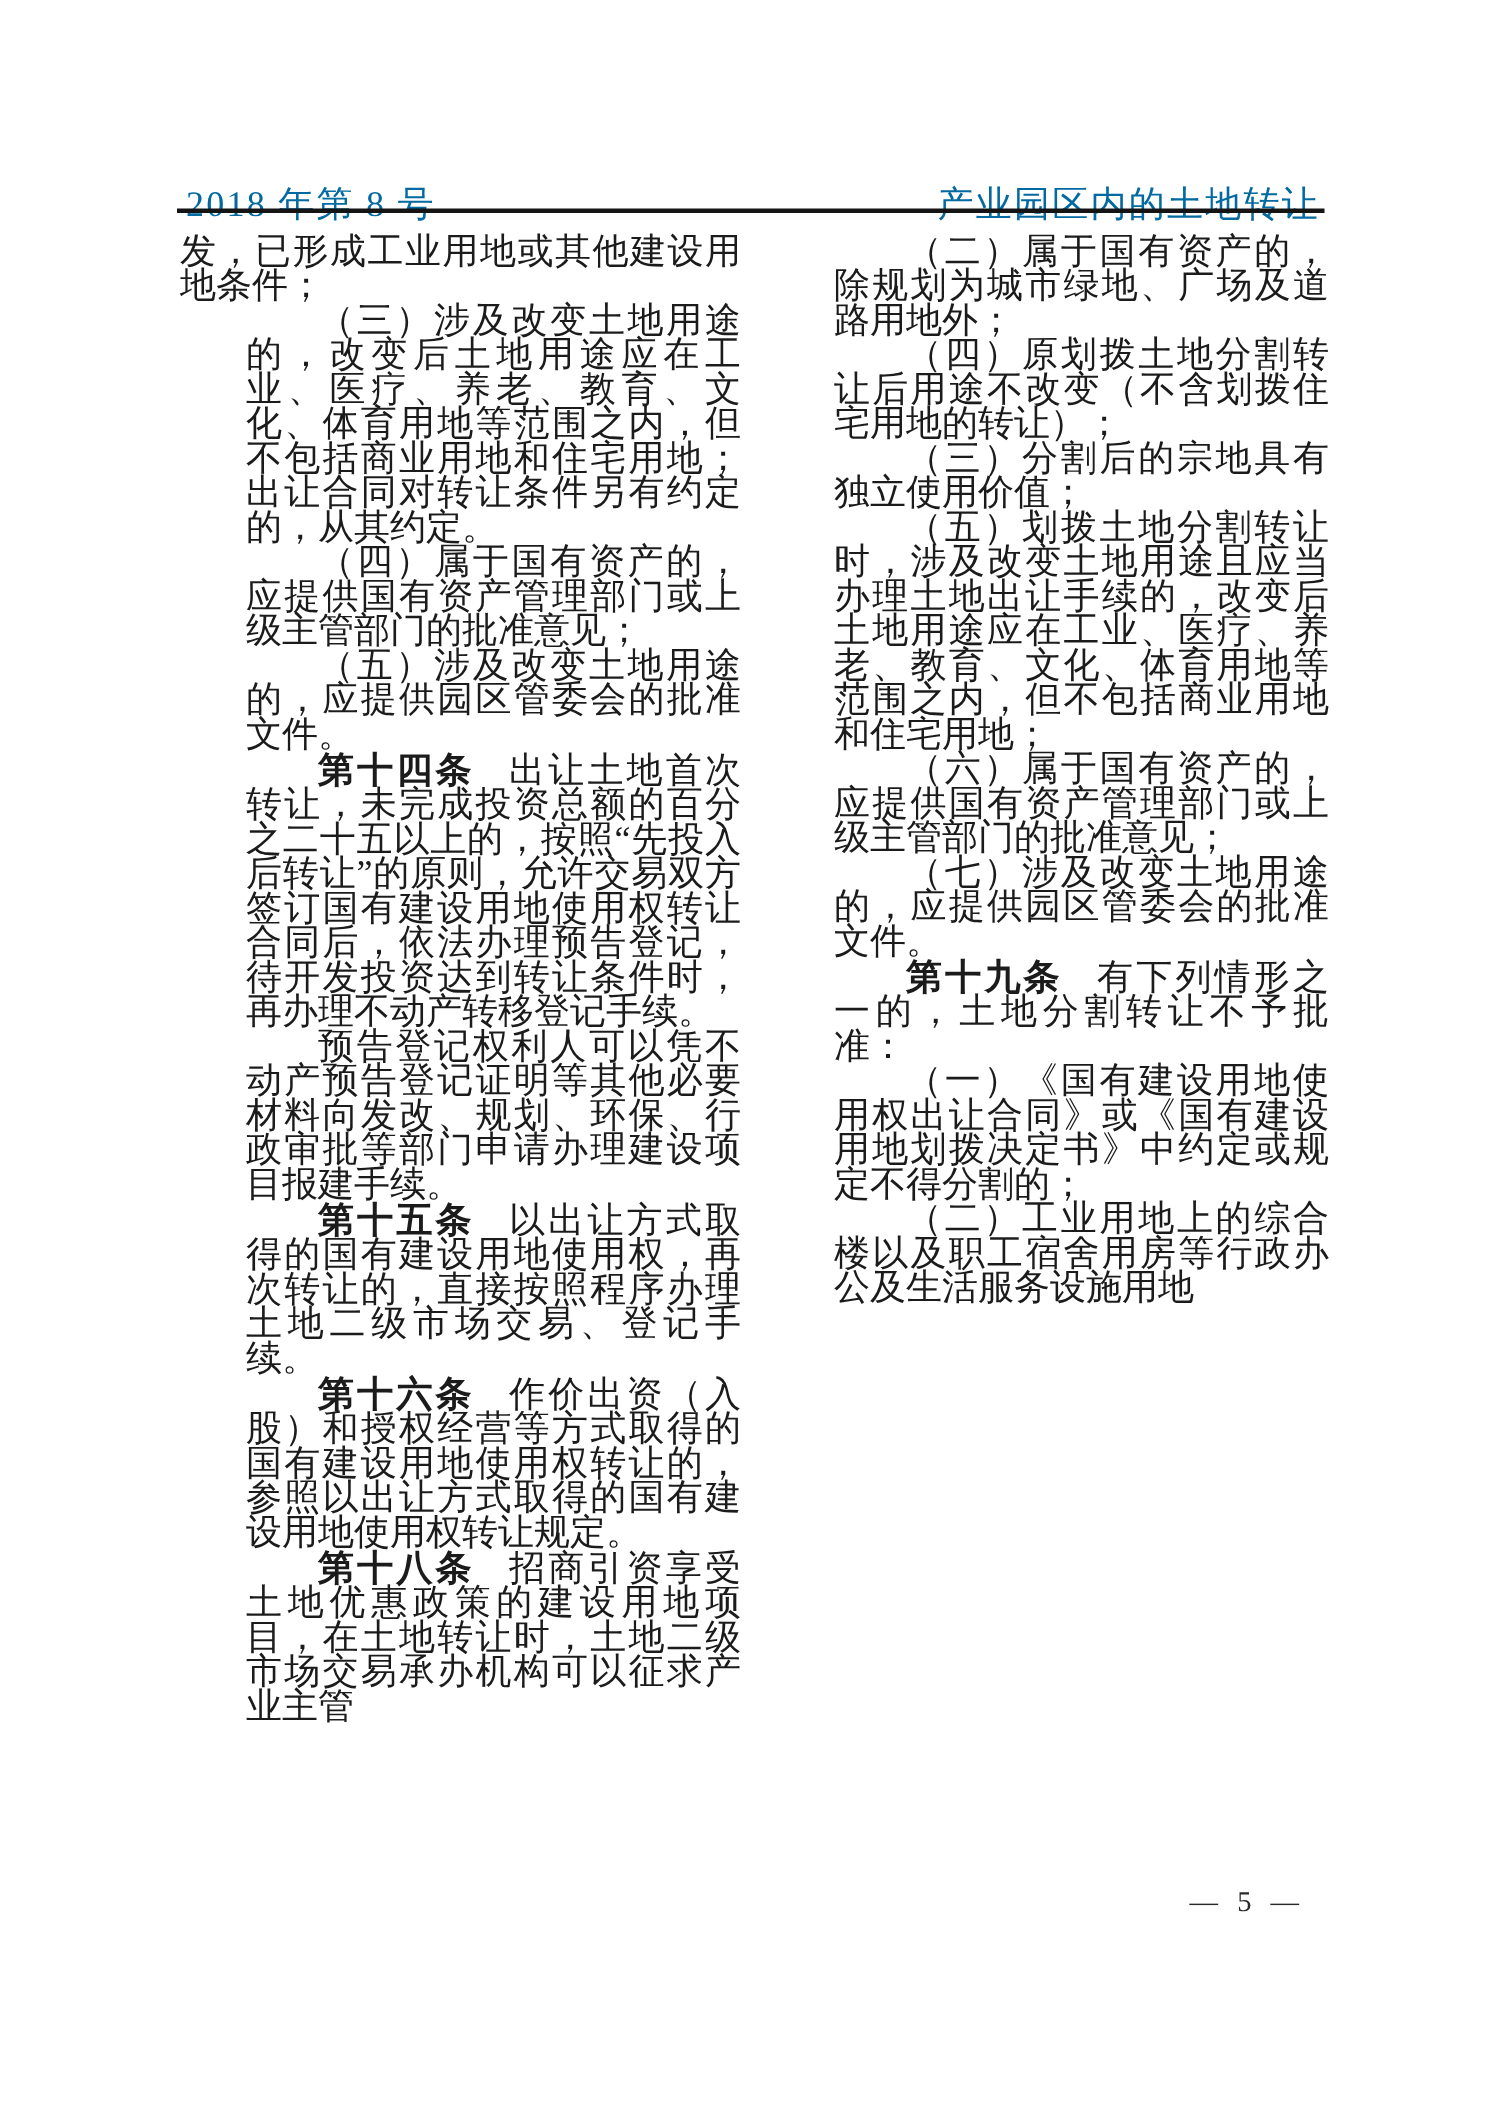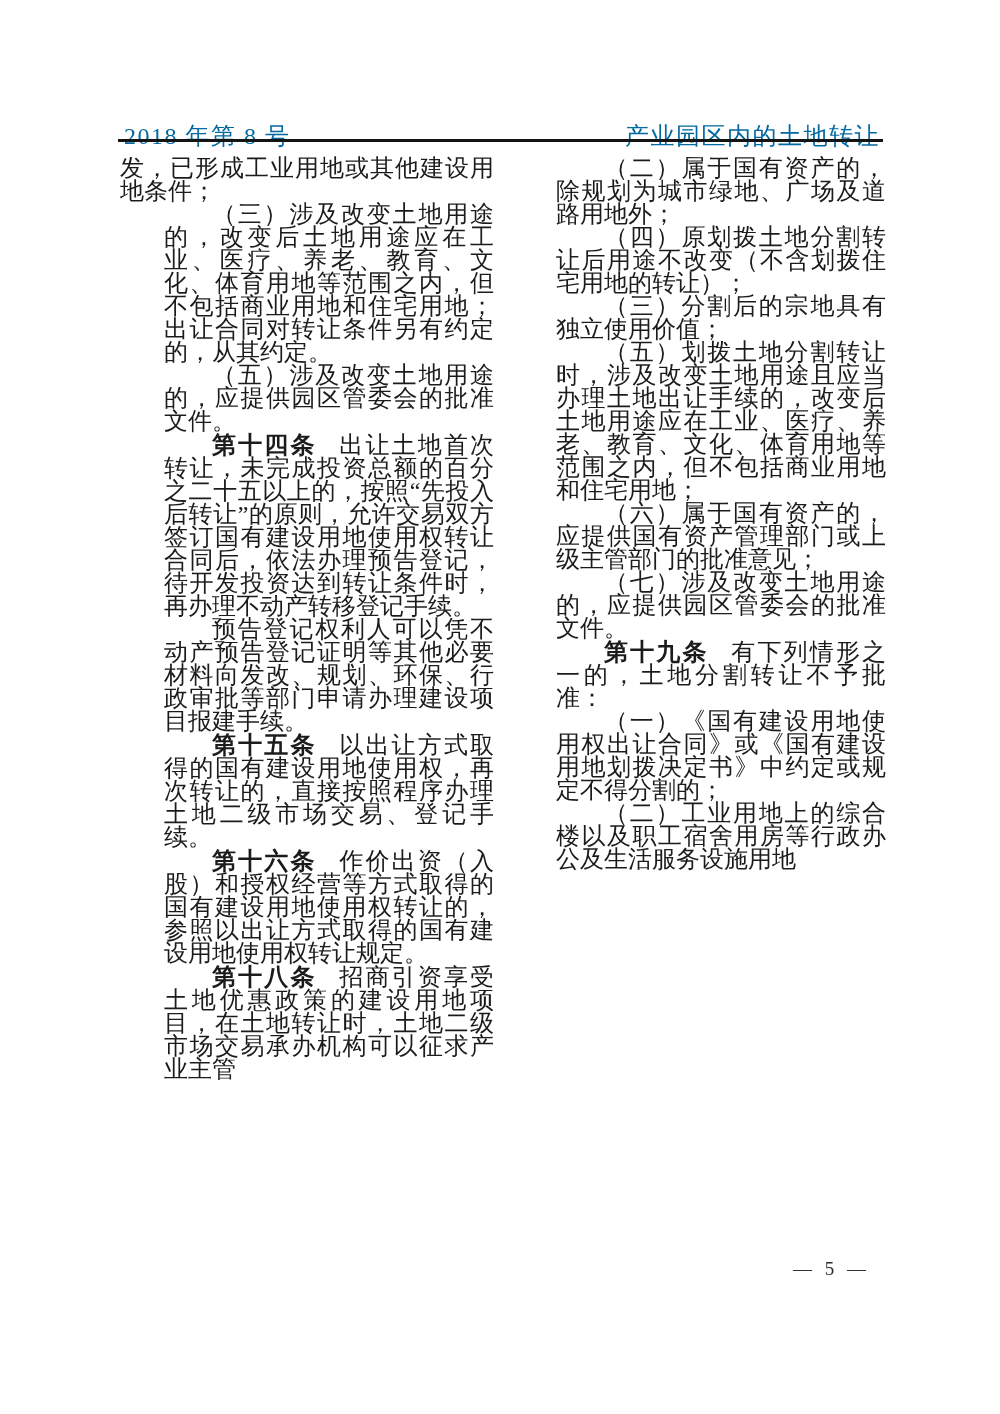--- a/index.html
+++ b/index.html
@@ -80,20 +80,21 @@
     <span>2018 年第 8 号</span>
     <span>产业园区内的土地转让</span>
   </header>
 
   <div class="rule"></div>
 
   <main class="columns">
     <section class="col">
         <div class="para">发，已形成工业用地或其他建设用地条件；</div>
         <div class="para indent">（三）涉及改变土地用途的，改变后土地用途应在工业、医疗、养老、教育、文化、体育用地等范围之内，但不包括商业用地和住宅用地；出让合同对转让条件另有约定的，从其约定。</div>
+        <div class="para indent">（四）属于国有资产的，应提供国有资产管理部门或上级主管部门的批准意见；</div>
         <div class="para indent">（五）涉及改变土地用途的，应提供园区管委会的批准文件。</div>
         <div class="para indent"><span class="term">第十四条</span>出让土地首次转让，未完成投资总额的百分之二十五以上的，按照“先投入后转让”的原则，允许交易双方签订国有建设用地使用权转让合同后，依法办理预告登记，待开发投资达到转让条件时，再办理不动产转移登记手续。</div>
         <div class="para indent">预告登记权利人可以凭不动产预告登记证明等其他必要材料向发改、规划、环保、行政审批等部门申请办理建设项目报建手续。</div>
         <div class="para indent"><span class="term">第十五条</span>以出让方式取得的国有建设用地使用权，再次转让的，直接按照程序办理土地二级市场交易、登记手续。</div>
         <div class="para indent"><span class="term">第十六条</span>作价出资（入股）和授权经营等方式取得的国有建设用地使用权转让的，参照以出让方式取得的国有建设用地使用权转让规定。</div>
         <div class="para indent"><span class="term">第十八条</span>招商引资享受土地优惠政策的建设用地项目，在土地转让时，土地二级市场交易承办机构可以征求产业主管</div>
       </section>
     <section class="col">
         <div class="para indent">（二）属于国有资产的，除规划为城市绿地、广场及道路用地外；</div>
         <div class="para indent">（四）原划拨土地分割转让后用途不改变（不含划拨住宅用地的转让）；</div>

